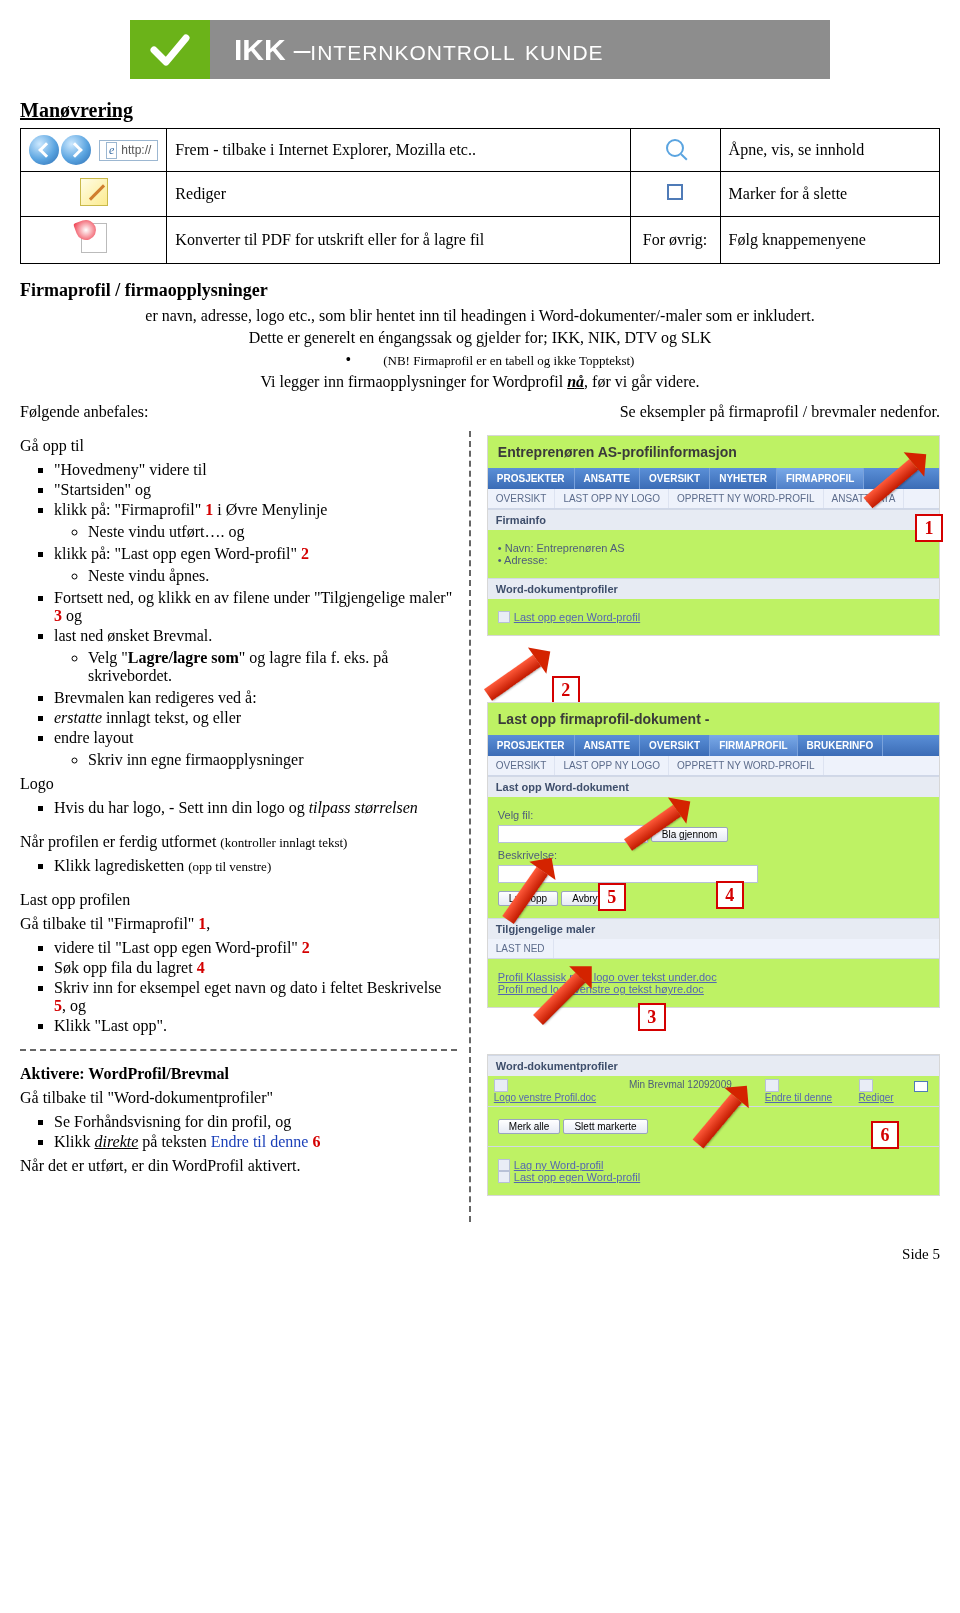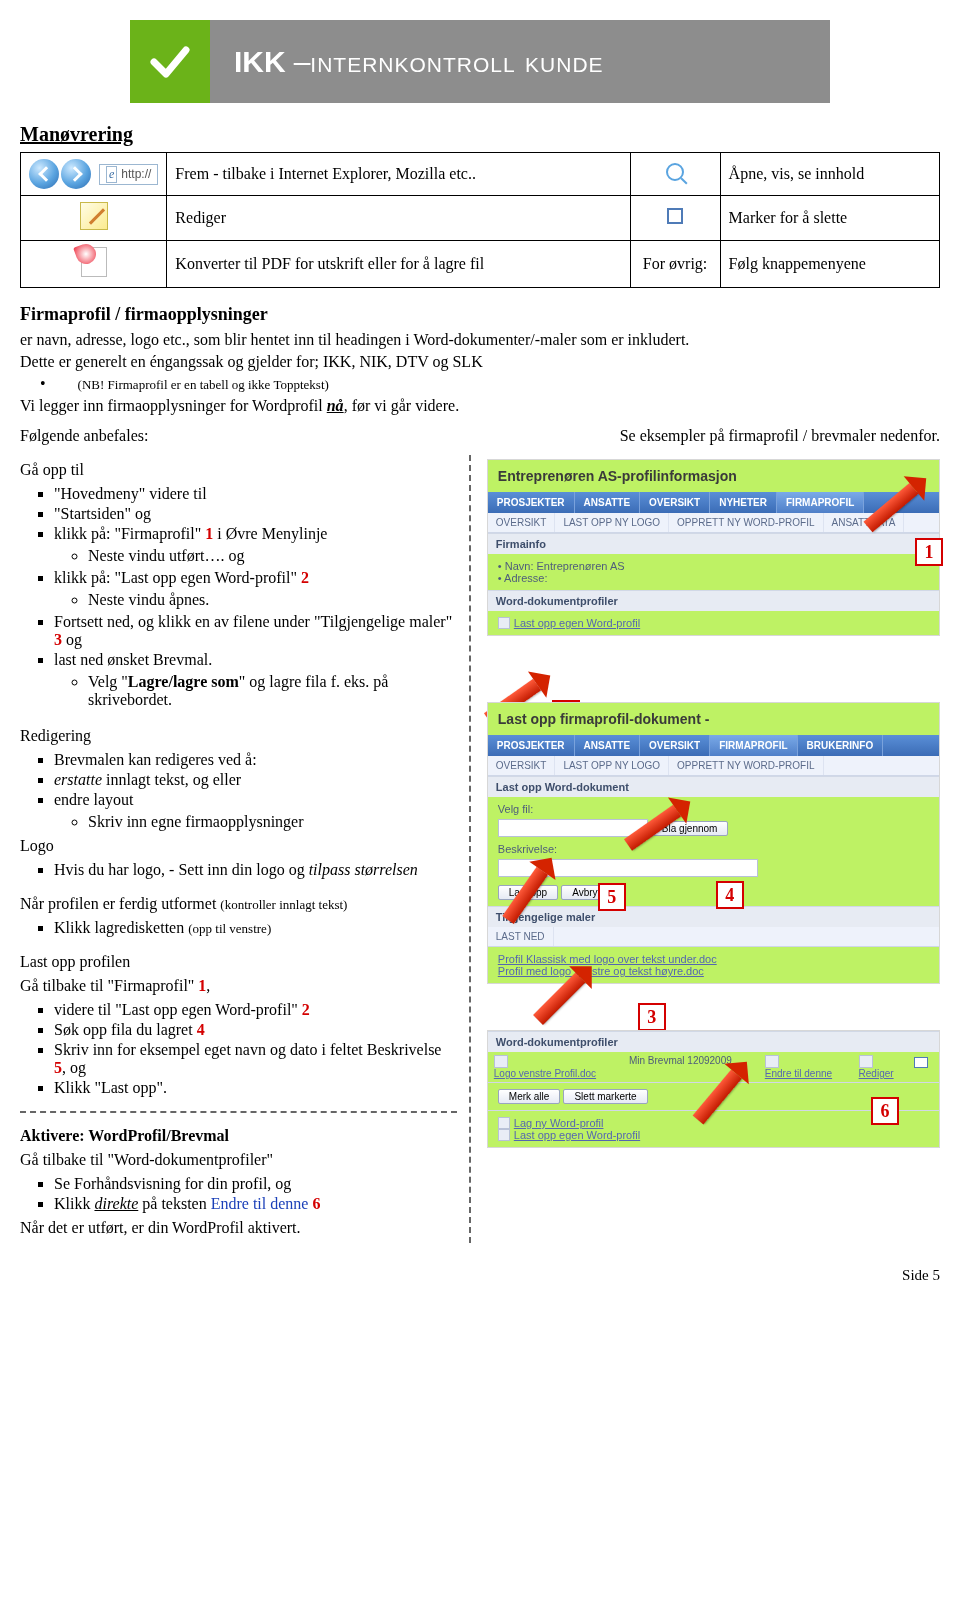--- a/index.html
+++ b/index.html
@@ -8,21 +8,21 @@
     padding: 20px;
     font-family: "Times New Roman", serif;
     font-size: 16px;
     background: #fff;
     color: #000;
     width: 960px;
   }
   .header-banner {
     margin: 0 auto 20px;
     width: 700px;
-    height: 83px;
+    height: 59px;
     display: flex;
     align-items: stretch;
   }
   .header-green {
     width: 80px;
     background: #6bb319;
     display: flex;
     align-items: center;
     justify-content: center;
   }
@@ -129,21 +129,21 @@
   .mag-icon::after {
     content:''; position:absolute;
     width: 8px; height: 2px; background:#5aa4e0;
     bottom:-3px; right:-6px; transform:rotate(45deg);
   }
   .checkbox-icon {
     display:inline-block; width:16px; height:16px;
     border: 2px solid #4f7bb7; background:#fff;
   }
 
-  .body-text p { margin: 4px 0; }
+  .body-text p { margin: 4px 0; text-align: center; }
 
   .two-col {
     display: flex;
     align-items: stretch;
     gap: 0;
     margin-top: 10px;
   }
   .left-col {
     width: 49%;
     padding-right: 12px;
@@ -185,21 +185,21 @@
   .ss .tabs-sub {
     display: flex; border-bottom: 1px solid #cfd7e8; background: #eef2fb;
   }
   .ss .tabs-sub span {
     color:#5b6b8b; padding: 4px 8px; font-size: 10px; border-right:1px solid #dde3f1;
   }
   .ss .section-head {
     background: #e7ebf3; color:#3e4e6b; font-weight:bold;
     padding: 4px 8px; font-size: 11px; border-top:1px solid #d1d8e6;
   }
-  .ss .pad { padding: 6px 10px; color:#4e5d7b; }
+  .ss .pad { padding: 12px 10px; color:#4e5d7b; }
   .ss .pad .dot::before { content:"• "; }
   .ss a.wlink { color:#5567b0; text-decoration:underline; }
   .ss .mini-icon { display:inline-block; width:12px; height:12px; background:#e9edf6; border:1px solid #b8c1d7; vertical-align:-2px; margin-right:4px;}
   .ss input.tx {
     border:1px solid #b8c1d7; font-size:11px; padding:2px 4px; width: 150px;
   }
   .ss button.bt {
     font-size:10px; border:1px solid #9aa5bf; background:linear-gradient(#fff,#e6eaf4);
     padding:1px 10px; border-radius:2px;
   }
@@ -342,21 +342,20 @@
       <li>
         <span>last ned ønsket Brevmal.</span>
         <ul>
             <li>
           <span>Velg "</span><b>Lagre/lagre som</b><span>" og lagre fila f. eks. på skrivebordet.</span>
         </li>
           </ul>
       </li>
     </ul>
 
-    <p style="margin-top:18px">Redigering</p>
     <ul>
       <li>Brevmalen  kan redigeres ved å:</li>
       <li><i>erstatte</i><span> innlagt tekst, og eller</span></li>
       <li>
         <span>endre layout</span>
         <ul>
             <li>Skriv inn egne firmaopplysninger</li>
           </ul>
       </li>
     </ul>

